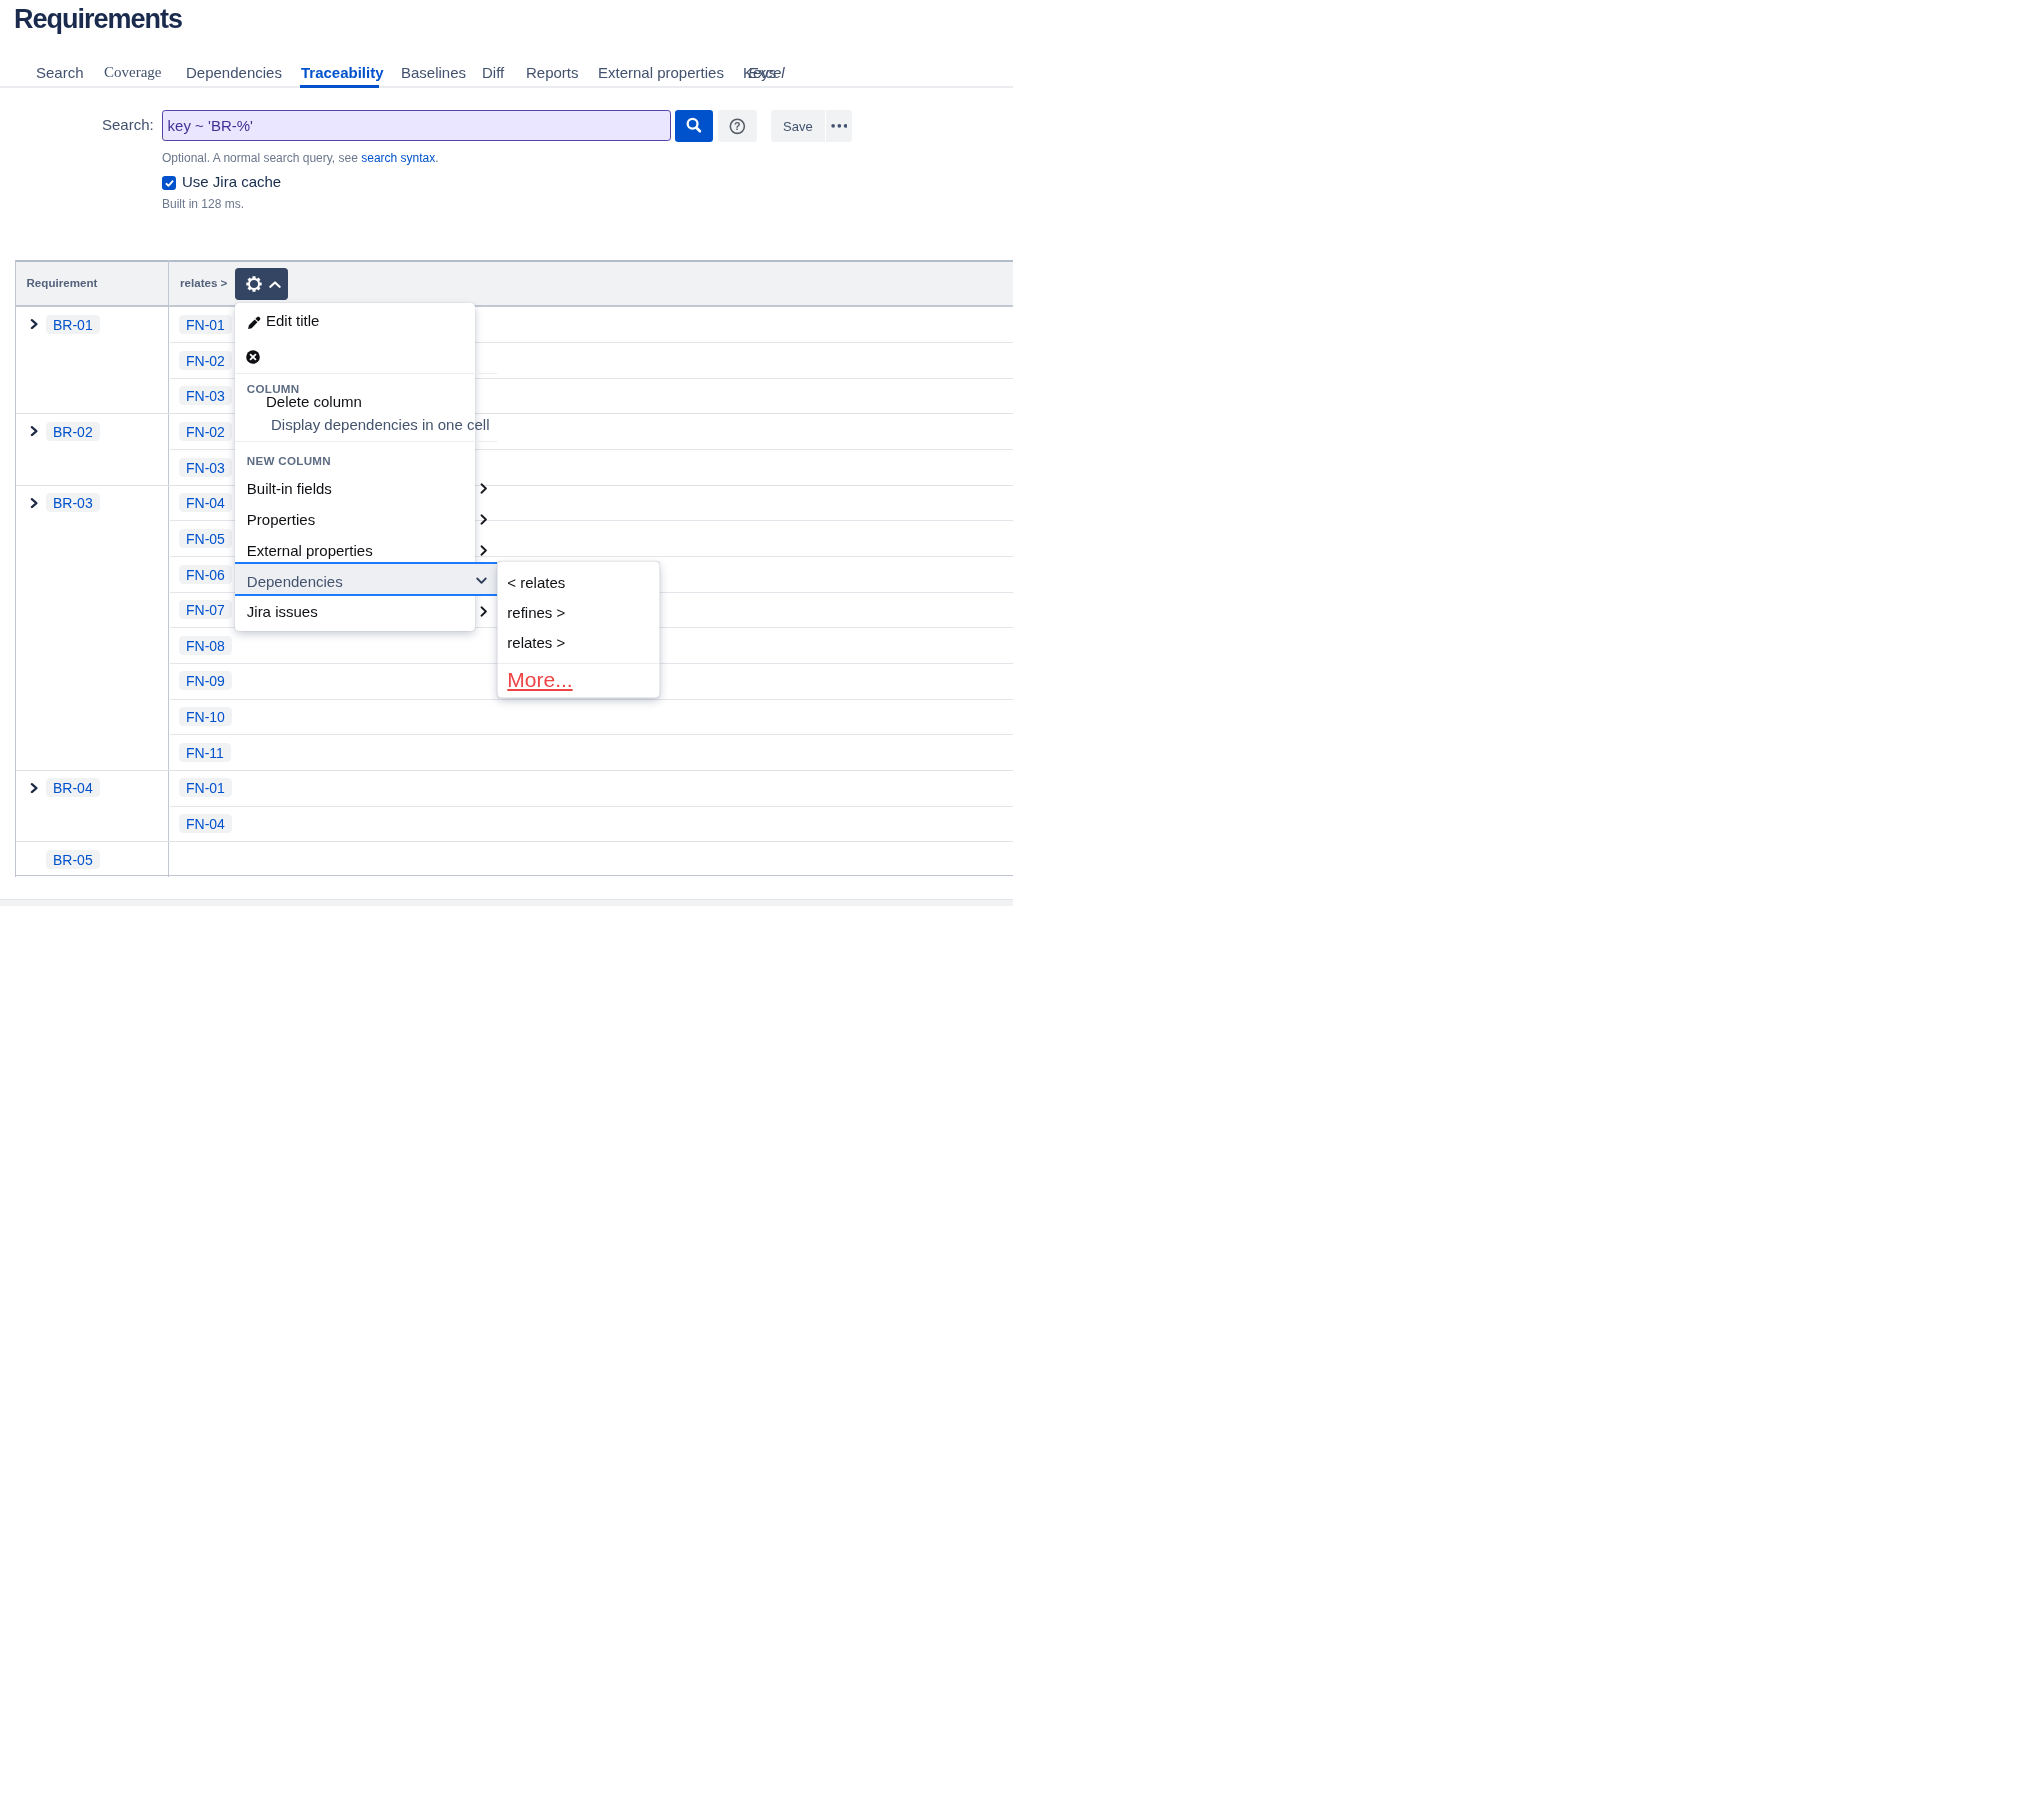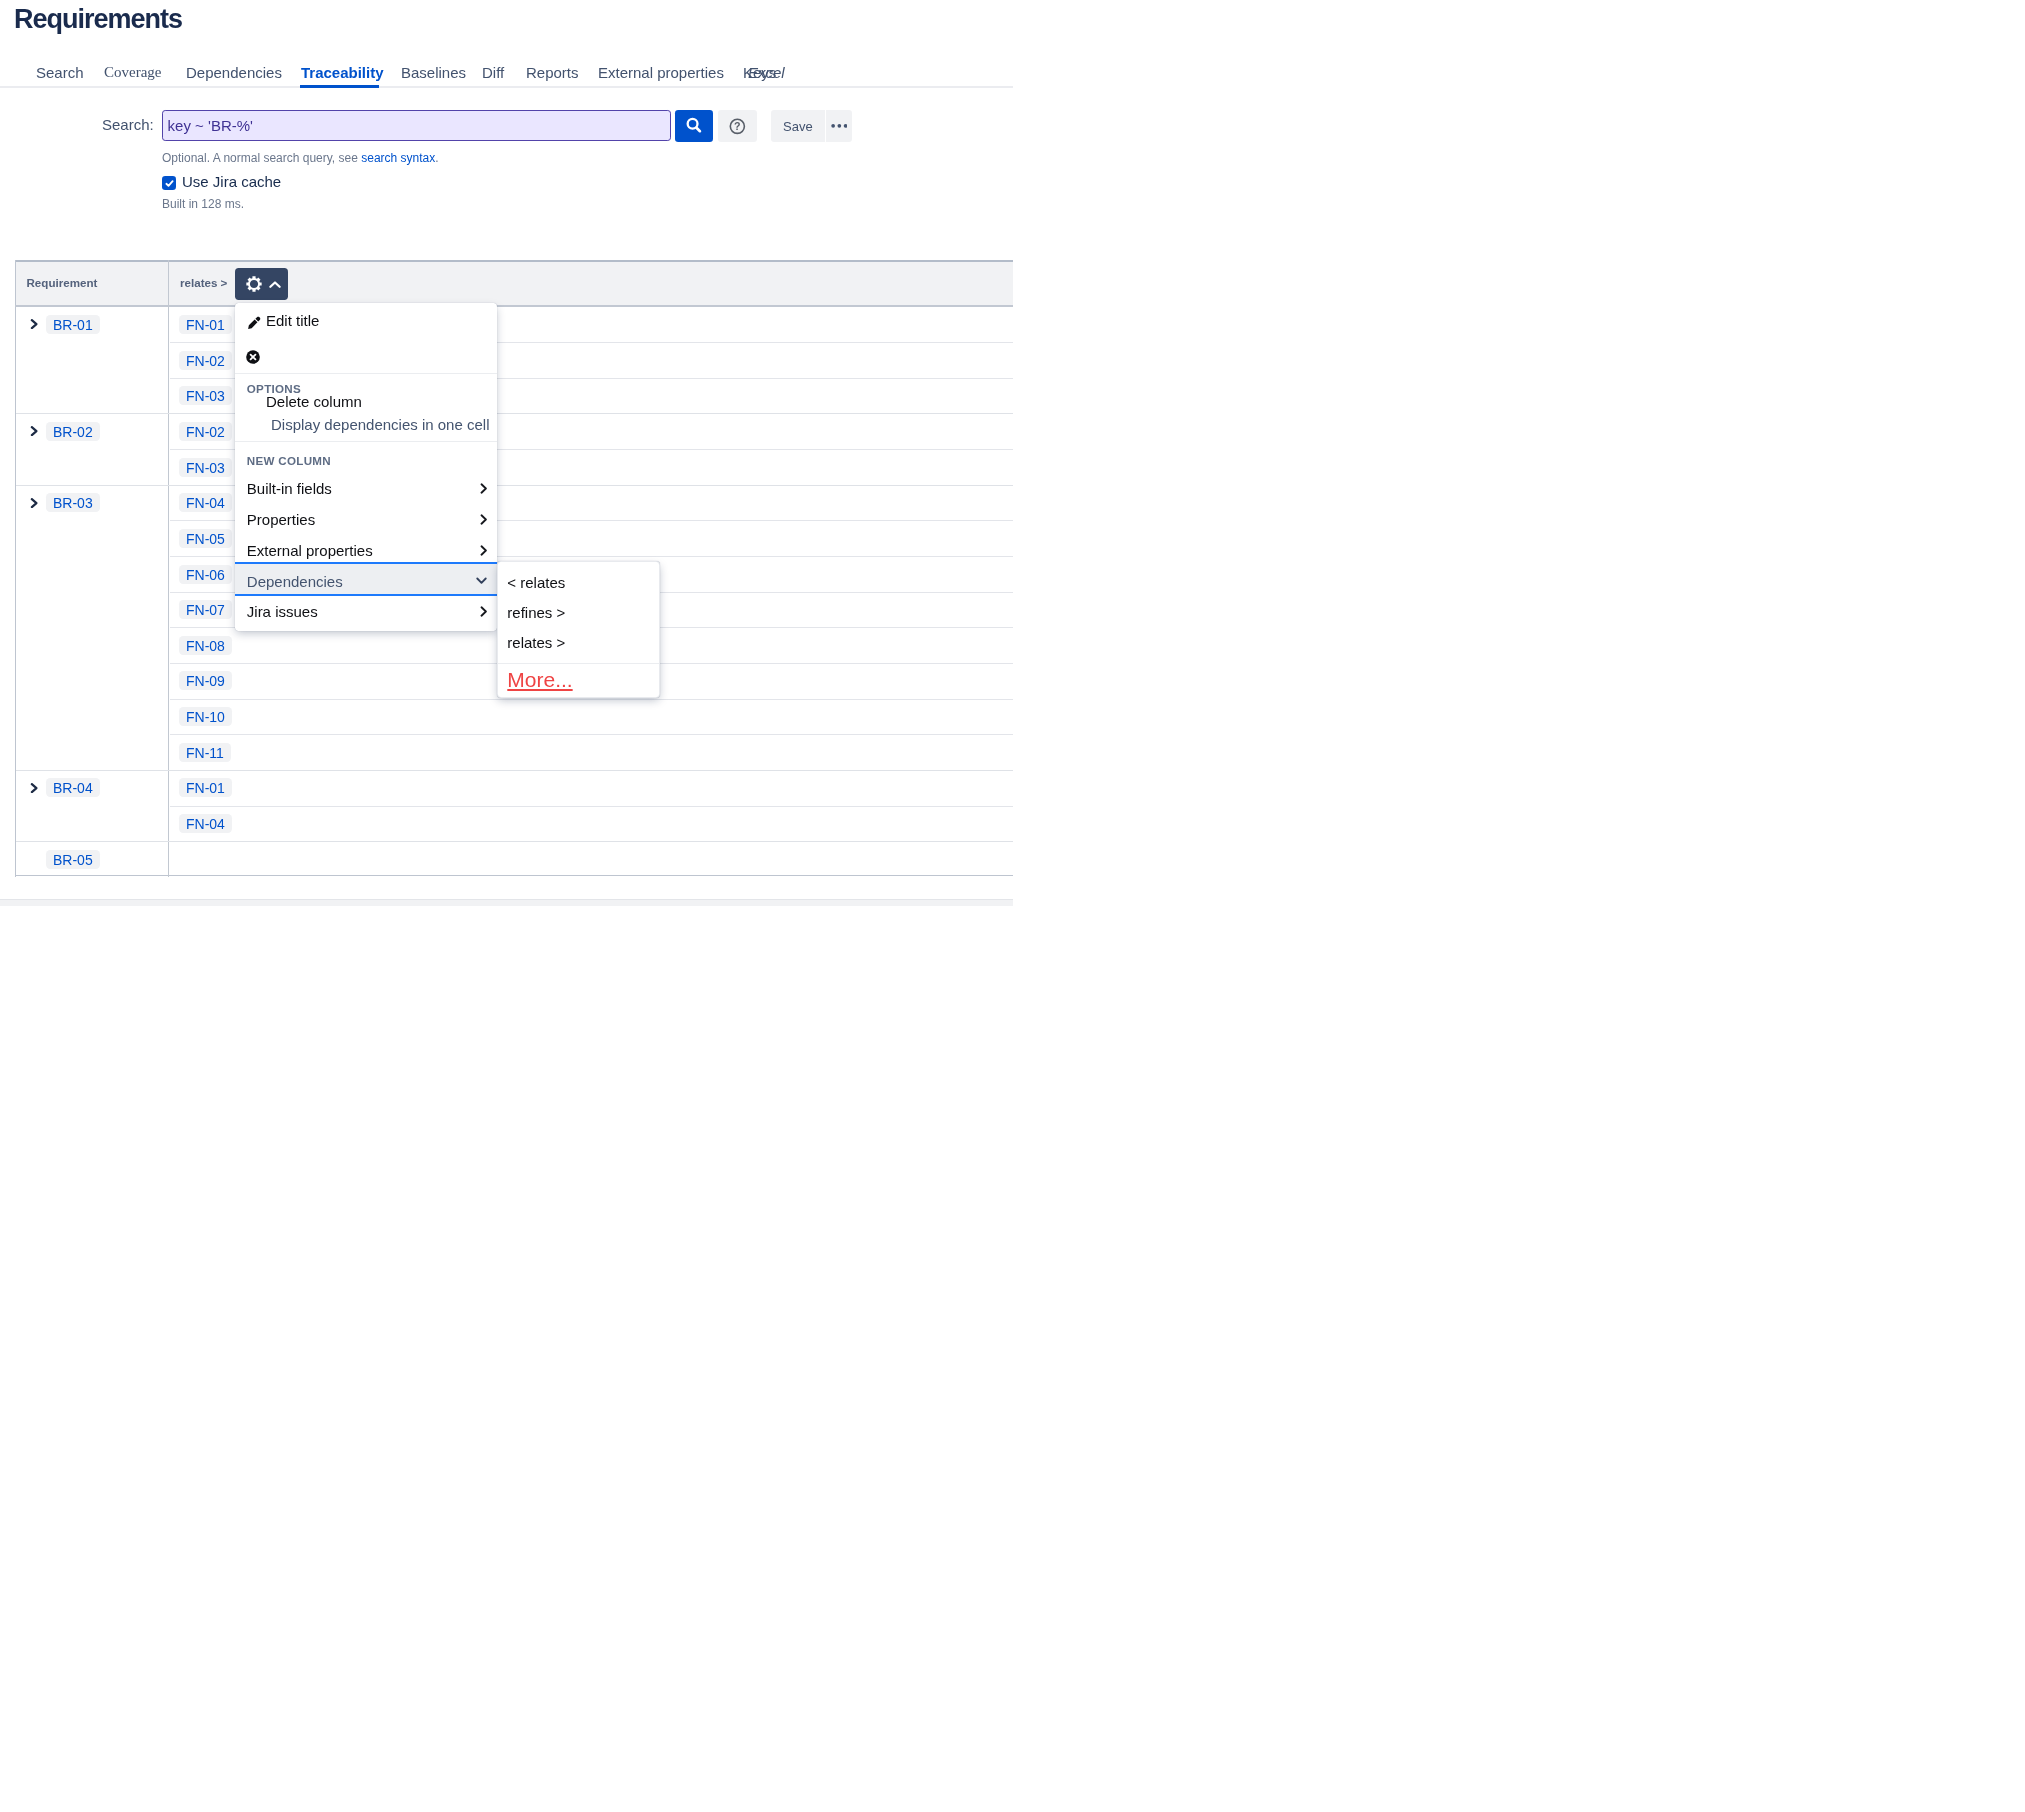--- a/index.html
+++ b/index.html
@@ -143,32 +143,32 @@
   <div class="abs" style="left:220px; top:8px; width:53px; height:32px; background:#344563; border-radius:3.7px;">
     <svg width="16" height="16" style="position:absolute; left:11px; top:8px;" viewBox="0 0 17 17">
         <path fill-rule="evenodd" d="M16.63 6.82 L16.63 10.18 L14.68 10.17 L14.05 11.69 L15.44 13.06 L13.06 15.44 L11.69 14.05 L10.17 14.68 L10.18 16.63 L6.82 16.63 L6.83 14.68 L5.31 14.05 L3.94 15.44 L1.56 13.06 L2.95 11.69 L2.32 10.17 L0.37 10.18 L0.37 6.82 L2.32 6.83 L2.95 5.31 L1.56 3.94 L3.94 1.56 L5.31 2.95 L6.83 2.32 L6.82 0.37 L10.18 0.37 L10.17 2.32 L11.69 2.95 L13.06 1.56 L15.44 3.94 L14.05 5.31 L14.68 6.83 Z M12.85 8.5 L12.52 6.84 L11.58 5.42 L10.16 4.48 L8.50 4.15 L6.84 4.48 L5.42 5.42 L4.48 6.84 L4.15 8.50 L4.48 10.16 L5.42 11.58 L6.84 12.52 L8.50 12.85 L10.16 12.52 L11.58 11.58 L12.52 10.16 L12.85 8.50 Z" fill="#fff"></path>
       </svg>
     <svg width="12" height="7.4" style="position:absolute; left:34px; top:12.5px;" viewBox="0 0 13 8">
         <path d="M1.5 6.2 L6.5 1.6 L11.5 6.2" fill="none" stroke="#fff" stroke-width="2.4" stroke-linecap="round" stroke-linejoin="round"></path>
       </svg>
   </div>
 </div>
 
-<div class="abs" style="left:235px; top:303px; width:262px; height:328px; background:#fff; border-radius:3.7px; box-shadow:0 3.7px 9.3px -1.9px rgba(9,30,66,0.28), 0 0 0.9px rgba(9,30,66,0.32);">
+<div class="abs" style="left:235px; top:303px; width:240px; height:328px; background:#fff; border-radius:3.7px; box-shadow:0 3.7px 9.3px -1.9px rgba(9,30,66,0.28), 0 0 0.9px rgba(9,30,66,0.32);">
   <svg width="14" height="14" style="position:absolute; left:12px; top:13px;" viewBox="0 0 15 15">
       <path d="M10.7 1.3c.7-.7 1.9-.7 2.6 0l.4.4c.7.7.7 1.9 0 2.6L12 6 9 3l1.7-1.7z M8.2 3.8 L11.2 6.8 5.0 13 1.2 13.8 2.0 10 8.2 3.8 Z" fill="#0F1014"></path>
     </svg>
   <div class="txt" style="left:31px; top:10px; font-size:15px; line-height:15px; color:#0F1014;">Edit title</div>
   <svg width="14" height="14" style="position:absolute; left:11px; top:47px;" viewBox="0 0 15 15">
       <circle cx="7.5" cy="7.5" r="7.3" fill="#0F1014"></circle>
       <path d="M4.9 4.9 L10.1 10.1 M10.1 4.9 L4.9 10.1" stroke="#fff" stroke-width="1.9" stroke-linecap="round"></path>
     </svg>
   <div class="txt" style="left:31px; top:45px; font-size:15px; line-height:15px; color:#0F1014;margin-top:46px;">Delete column</div>
   <div class="abs" style="left:0; top:70px; width:262px; height:0.9px; background:#EBEDF0;"></div>
-  <div class="txt" style="left:11.8px; top:80px; font-size:11.6px; line-height:11.6px; font-weight:700; color:#5E6C84; letter-spacing:0.3px;">OPTIONS</div>
+  <div class="txt" style="left:11.8px; top:80px; font-size:11.6px; line-height:11.6px; font-weight:700; color:#5E6C84; letter-spacing:0.3px;">COLUMN</div>
   <div class="txt" style="left:36px; top:114px; font-size:15px; line-height:15px; color:#44546F;">Display dependencies in one cell</div>
   <div class="abs" style="left:0; top:138px; width:262px; height:0.9px; background:#EBEDF0;"></div>
   <div class="txt" style="left:11.8px; top:152px; font-size:11.6px; line-height:11.6px; font-weight:700; color:#5E6C84; letter-spacing:0.3px;">NEW COLUMN</div>
   <div class="txt" style="left:11.8px; top:178px; font-size:15px; line-height:15px; color:#0F1014;">Built-in fields</div>
   <svg class="mchv" width="7.4" height="11" style="left:245px; top:180px;" viewBox="0 0 8 12">
       <path d="M1.6 1.4 L6.4 6 L1.6 10.6" fill="none" stroke="#16181D" stroke-width="2" stroke-linecap="round" stroke-linejoin="round"></path>
     </svg>
   <div class="txt" style="left:11.8px; top:209px; font-size:15px; line-height:15px; color:#0F1014;">Properties</div>
   <svg class="mchv" width="7.4" height="11" style="left:245px; top:211px;" viewBox="0 0 8 12">
       <path d="M1.6 1.4 L6.4 6 L1.6 10.6" fill="none" stroke="#16181D" stroke-width="2" stroke-linecap="round" stroke-linejoin="round"></path>

